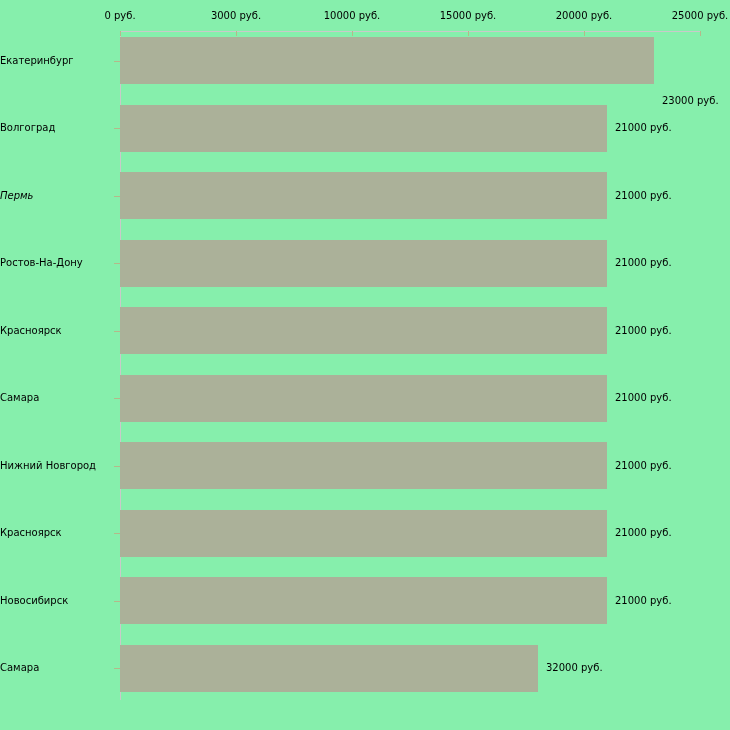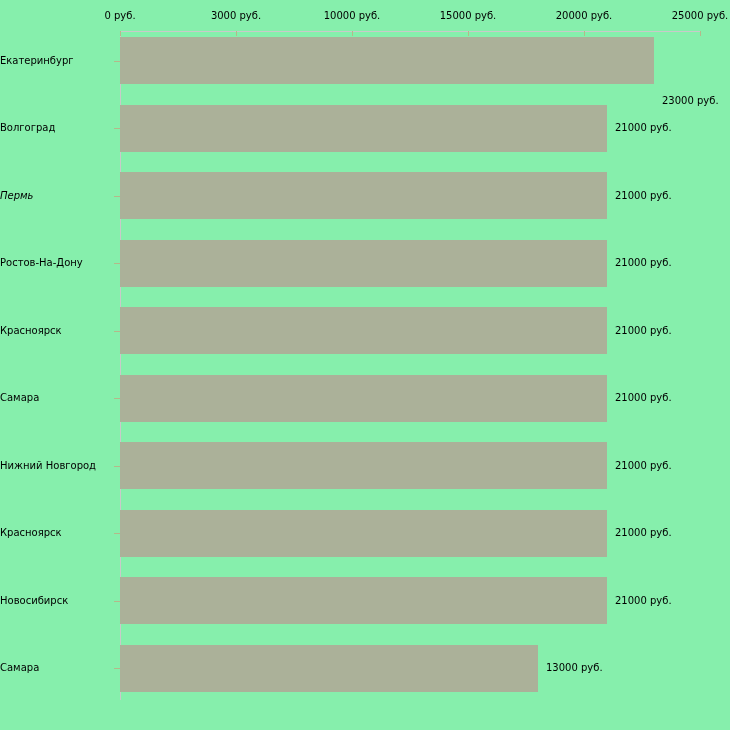--- a/index.html
+++ b/index.html
@@ -111,15 +111,15 @@
       <div class="cat-label" style="left: 0px; top: 526px; color: rgb(0, 0, 0);">Красноярск</div>
       <div class="bar" style="left: 120px; top: 509.5px; width: 487px; background: rgb(171, 177, 153);"></div>
       <div class="val-label" style="left: 615px; top: 526px; color: rgb(0, 0, 0);">21000 руб.</div>
       <div class="y-tick-mark" style="left: 114px; top: 601px; background: rgb(181, 184, 138);"></div>
       <div class="cat-label" style="left: 0px; top: 594px; color: rgb(0, 0, 0);">Новосибирск</div>
       <div class="bar" style="left: 120px; top: 577px; width: 487px; background: rgb(171, 177, 153);"></div>
       <div class="val-label" style="left: 615px; top: 594px; color: rgb(0, 0, 0);">21000 руб.</div>
       <div class="y-tick-mark" style="left: 114px; top: 668px; background: rgb(181, 184, 138);"></div>
       <div class="cat-label" style="left: 0px; top: 661px; color: rgb(0, 0, 0);">Самара</div>
       <div class="bar" style="left: 120px; top: 644.5px; width: 418px; background: rgb(171, 177, 153);"></div>
-      <div class="val-label" style="left: 546px; top: 661px; color: rgb(0, 0, 0);">13000 руб.</div>
+      <div class="val-label" style="left: 546px; top: 661px; color: rgb(0, 0, 0);">32000 руб.</div>
     </div>
 </div>
 
 </body></html>

